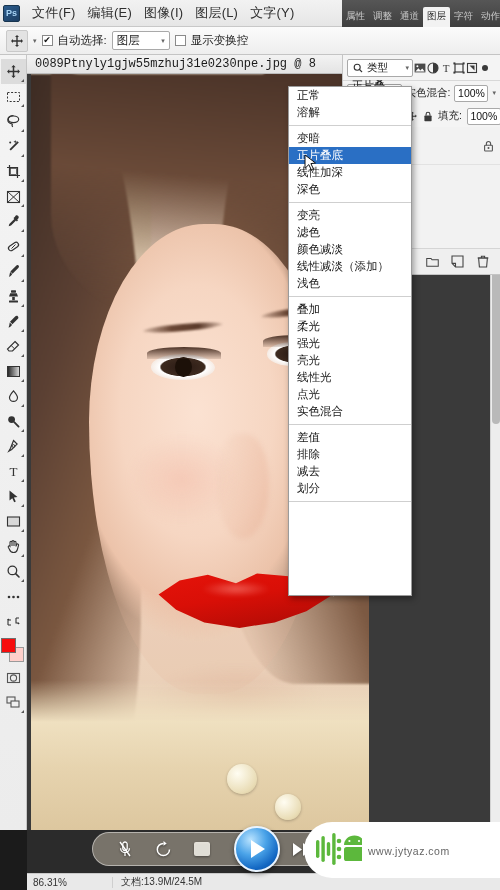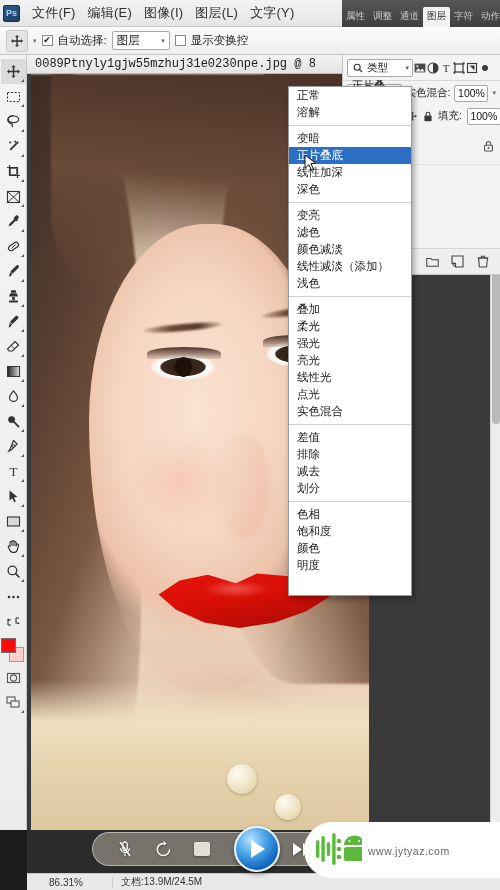--- a/index.html
+++ b/index.html
@@ -263,21 +263,21 @@
     position: absolute; left: 304px; top: 154px; width: 14px; height: 20px; z-index: 40;
     pointer-events: none;
   }
 
   
   .statusbar {
     position: absolute; left: 27px; bottom: 0; width: 473px; height: 17px;
     background: #e9e9e9; border-top: 1px solid #c9c9c9;
     display: flex; align-items: center; font-size: 10px; color: #333;
   }
-  .status-zoom { width: 86px; padding-left: 22px; border-right: 1px solid #cfcfcf; }
+  .status-zoom { width: 86px; padding-left: 6px; border-right: 1px solid #cfcfcf; }
   .status-doc { padding-left: 8px; }
   .player {
     position: absolute; left: 92px; bottom: 18px; width: 300px; height: 46px; z-index: 25;
   }
   .player-pill {
     position: absolute; left: 0; top: 6px; width: 268px; height: 34px;
     background: rgba(215,205,185,0.45);
     border: 1px solid rgba(255,255,255,.45); border-radius: 17px;
   }
   .pbtn {
@@ -699,26 +699,20 @@
       <div class="dd-item">实色混合</div>
     </div>
     <div class="dd-sep"></div>
     <div>
       <div class="dd-item">差值</div>
       <div class="dd-item">排除</div>
       <div class="dd-item">减去</div>
       <div class="dd-item">划分</div>
     </div>
     <div class="dd-sep"></div>
-    <div>
-      <div class="dd-item">色相</div>
-      <div class="dd-item">饱和度</div>
-      <div class="dd-item">颜色</div>
-      <div class="dd-item">明度</div>
-    </div>
   </div>
 
   <div class="cursor">
     <svg width="14" height="20" viewBox="0 0 14 20">
         <path d="M1 1l10.5 8-4.6.6 2.5 5.2-2.1 1-2.5-5.2L1 14.3z" fill="#fff" stroke="#111" stroke-width="1"></path>
       </svg>
   </div>
 
   <div class="player">
     <div class="player-pill"></div>

